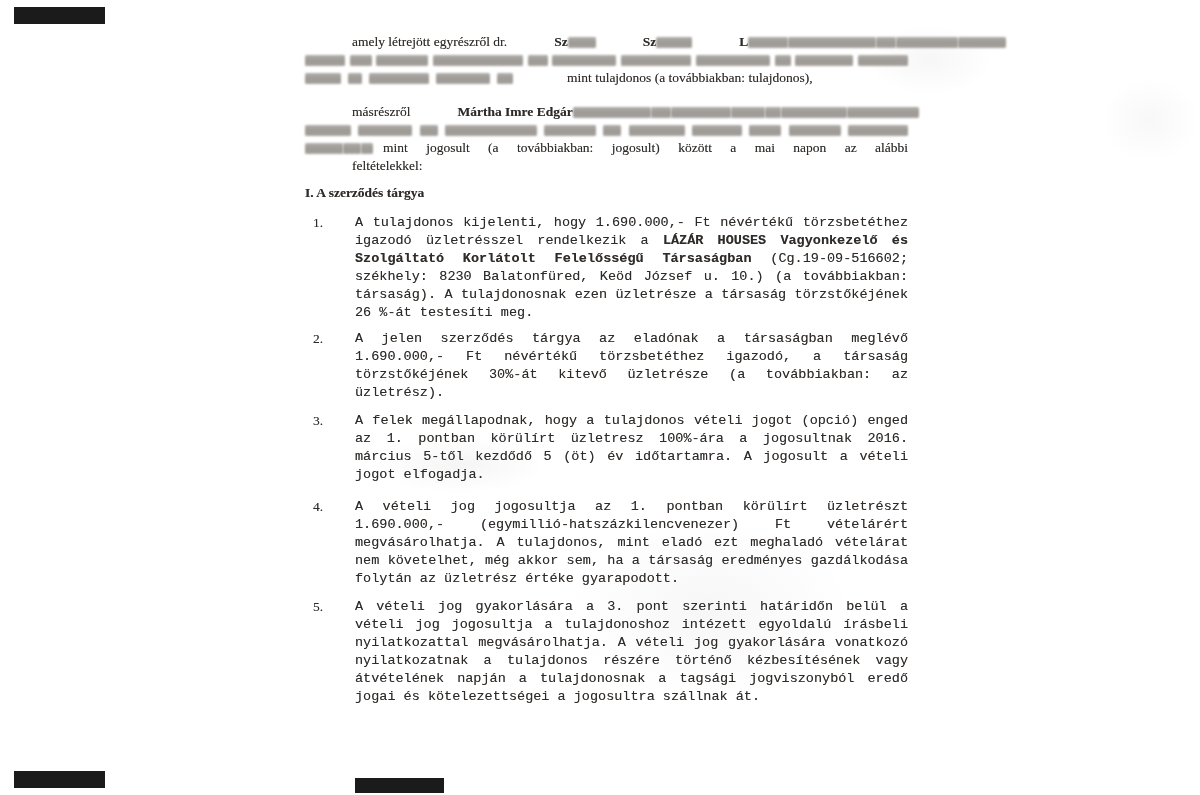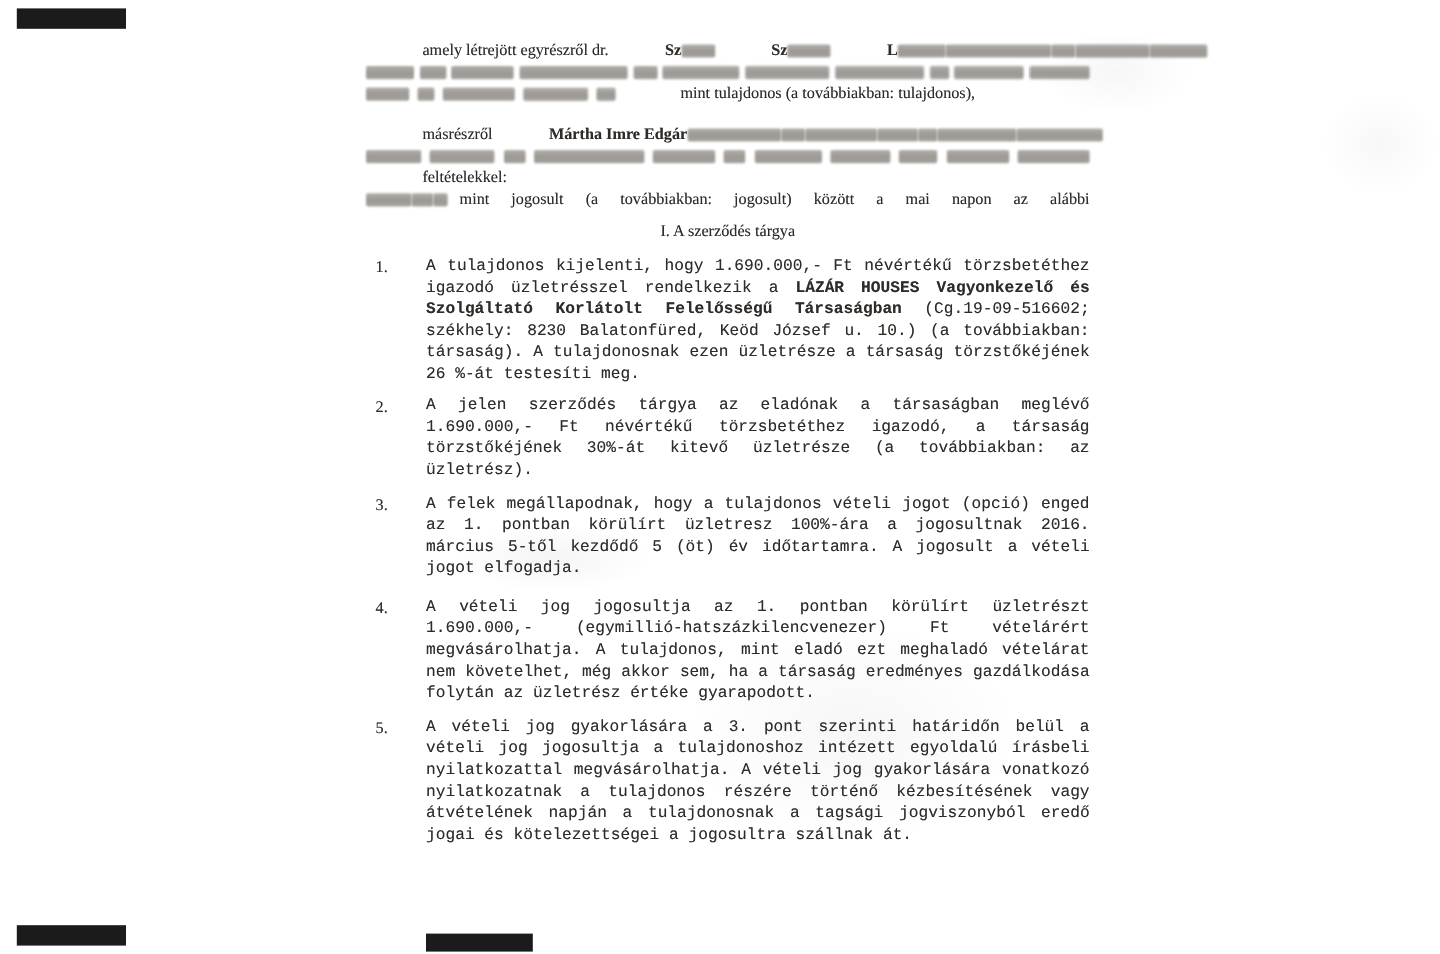--- a/index.html
+++ b/index.html
@@ -26,21 +26,21 @@
     color:#2e2b28; font-size:13.5px; line-height:18px;
     filter:blur(0.33px);
     text-shadow:0 0 0.5px rgba(46,43,40,0.45);
   }
   .title {
     margin-top:66px; height:16px; line-height:16px;
     text-align:center; font-weight:700; font-size:13.8px; letter-spacing:0.4px;
     text-decoration:underline; text-underline-offset:2px;
   }
   .heading {
-    text-align:center; font-weight:400; height:18px;
+    font-weight:700; height:18px;
   }
   .h1 { margin-top:9px; }
   .h2 { margin-top:12px; }
   .intro1 { margin-top:33px; }
   .intro2 { margin-top:16px; }
   .line { display:flex; align-items:center; height:18px; justify-content:space-between; white-space:nowrap; }
   .line.left { justify-content:flex-start; gap:7px; }
   .line .t { flex:0 0 auto;margin-left:47px; }
   .line .stretch { flex:1 1 auto; text-align:justify; text-align-last:justify; }
   .b { font-weight:700;text-align:right; }
@@ -122,28 +122,28 @@
       <i class="r" style="width:18px"></i>
       <i class="r" style="width:92px"></i>
       <i class="r" style="width:52px"></i>
       <i class="r" style="width:18px"></i>
       <i class="r" style="width:56px"></i>
       <i class="r" style="width:50px"></i>
       <i class="r" style="width:32px"></i>
       <i class="r" style="width:52px"></i>
       <i class="r" style="width:60px"></i>
     </div>
-    <div class="line left">
-      <span class="t">feltételekkel:</span>
-    </div>
     <div class="line">
       <i class="r" style="width:38px"></i>
       <i class="r" style="width:18px"></i>
       <i class="r" style="width:12px"></i>
       <span class="t stretch" style="margin-left:10px">mint jogosult (a továbbiakban: jogosult) között a mai napon az alábbi</span>
+    </div>
+    <div class="line left">
+      <span class="t">feltételekkel:</span>
     </div>
   </div>
 
   <div class="heading h1">I. A szerződés tárgya</div>
 
   <div class="item mt12">
     <div class="num">1.</div>
     <div class="itxt"><span>A tulajdonos kijelenti, hogy 1.690.000,- Ft névértékű törzsbetéthez igazodó üzletrésszel rendelkezik a </span><span class="b">LÁZÁR HOUSES Vagyonkezelő és Szolgáltató Korlátolt Felelősségű Társaságban</span><span> (Cg.19-09-516602; székhely: 8230 Balatonfüred, Keöd József u. 10.) (a továbbiakban: társaság). A tulajdonosnak ezen üzletrésze a társaság törzstőkéjének 26 %-át testesíti meg.</span></div>
   </div>
 

